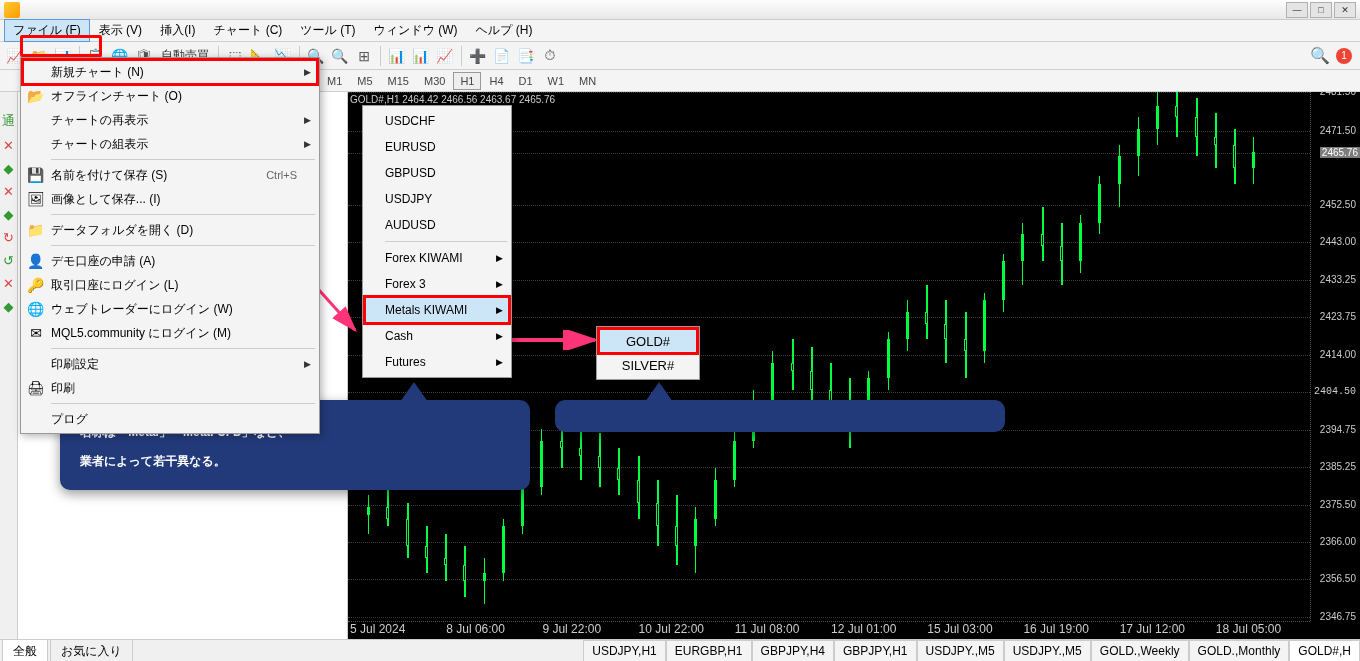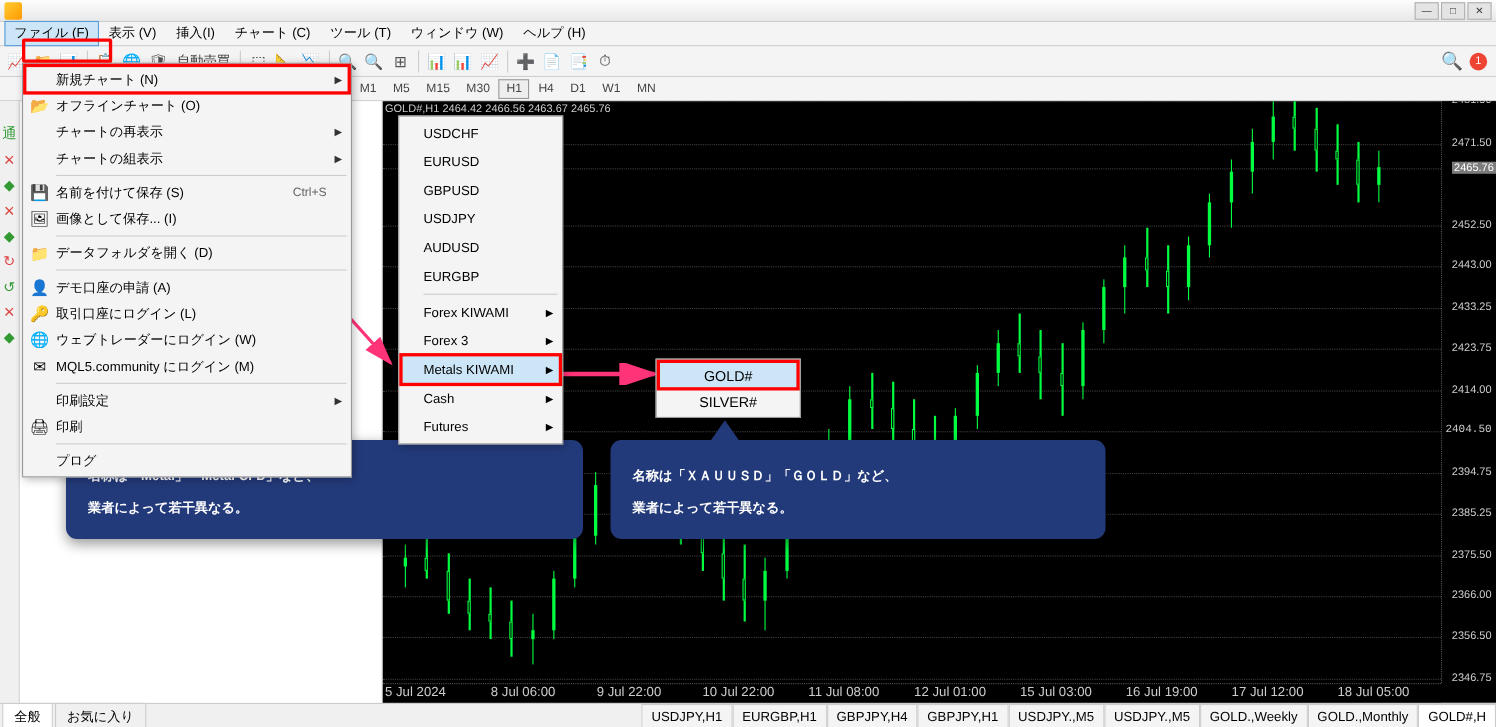--- a/index.html
+++ b/index.html
@@ -51,21 +51,21 @@
 .file-menu .row .arrow { position: absolute; right: 6px; font-size: 9px; color: #333; }
 .file-menu .msep { height: 1px; background: #ccc; margin: 3px 2px 3px 28px; }
 .file-menu .row.highlighted { outline: 3px solid #ff0000; outline-offset: -1px; z-index: 5; }
 
 .submenu1 { position: absolute; left: 362px; top: 105px; width: 150px; background: #f4f4f4; border: 1px solid #999; box-shadow: 2px 2px 8px rgba(0,0,0,.3); z-index: 110; padding: 2px; }
 .submenu1 .srow { height: 26px; display: flex; align-items: center; padding-left: 20px; position: relative; font-size: 13px; }
 .submenu1 .ssep { height: 1px; background: #ccc; margin: 3px 2px 3px 20px; }
 .submenu1 .srow .arrow { position: absolute; right: 6px; font-size: 9px; }
 .submenu1 .srow.highlighted { background: #cde6f7; outline: 3px solid #ff0000; outline-offset: -1px; }
 
-.submenu2 { position: absolute; left: 596px; top: 326px; width: 132px; background: #f4f4f4; border: 1px solid #999; box-shadow: 2px 2px 8px rgba(0,0,0,.3); z-index: 120; padding: 2px; }
+.submenu2 { position: absolute; left: 596px; top: 326px; width: 104px; background: #f4f4f4; border: 1px solid #999; box-shadow: 2px 2px 8px rgba(0,0,0,.3); z-index: 120; padding: 2px; }
 .submenu2 .srow2 { height: 24px; display: flex; align-items: center; justify-content: center; font-size: 13px; }
 .submenu2 .srow2.highlighted { background: #cde6f7; outline: 3px solid #ff0000; outline-offset: -1px; }
 
 .callout { position: absolute; background: #233a7a; color: #fff; font-size: 18px; font-weight: bold; padding: 16px 20px; border-radius: 10px; box-shadow: 0 4px 12px rgba(0,0,0,.4); z-index: 90; line-height: 1.6; }
 .callout .tail { position: absolute; top: -18px; width: 0; height: 0; border-left: 14px solid transparent; border-right: 14px solid transparent; border-bottom: 20px solid #233a7a; }
 
 .arrow-line { position: absolute; z-index: 95; pointer-events: none; }
 
 .bottombar { position: absolute; bottom: 0; left: 0; right: 0; height: 22px; background: #f0f0f0; border-top: 1px solid #ccc; display: flex; align-items: center; font-size: 11px; }
 .bottombar .btab { padding: 3px 10px; border: 1px solid #ccc; border-bottom: none; background: #fff; margin-left: 2px; }
@@ -469,23 +469,20 @@
     </div>
     <div class="srow">
       <span>GBPUSD</span>
     </div>
     <div class="srow">
       <span>USDJPY</span>
     </div>
     <div class="srow">
       <span>AUDUSD</span>
     </div>
-    <div class="srow">
-      <span>EURGBP</span>
-    </div>
     <div class="ssep"></div>
     <div class="srow">
       <span>Forex KIWAMI</span>
       <span class="arrow">▶</span>
     </div>
     <div class="srow">
       <span>Forex 3</span>
       <span class="arrow">▶</span>
     </div>
     <div class="srow highlighted">
@@ -523,22 +520,20 @@
   <line x1="5" y1="10" x2="95" y2="10" stroke="#ff3377" stroke-width="4" marker-end="url(#ah2)"></line>
 </svg>
 
 <div class="callout" style="left:60px;top:400px;width:470px">
   <div class="tail" style="left:340px"></div>
   <span style="white-space:pre-line">名称は「Metal」「Metal  CFD」など、
 業者によって若干異なる。</span>
 </div>
 <div class="callout" style="left:555px;top:400px;width:450px">
   <div class="tail" style="left:90px"></div>
-  <span style="white-space:pre-line">名称は「ＸＡＵＵＳＤ」「ＧＯＬＤ」など、
-業者によって若干異なる。</span>
 </div>
 
 <div class="bottombar">
   <span class="btab">全般</span>
   <span class="btab inactive">お気に入り</span>
   <div class="charttabs" id="charttabs">
       <span class="ctab">USDJPY,H1</span>
       <span class="ctab">EURGBP,H1</span>
       <span class="ctab">GBPJPY,H4</span>
       <span class="ctab">GBPJPY,H1</span>

